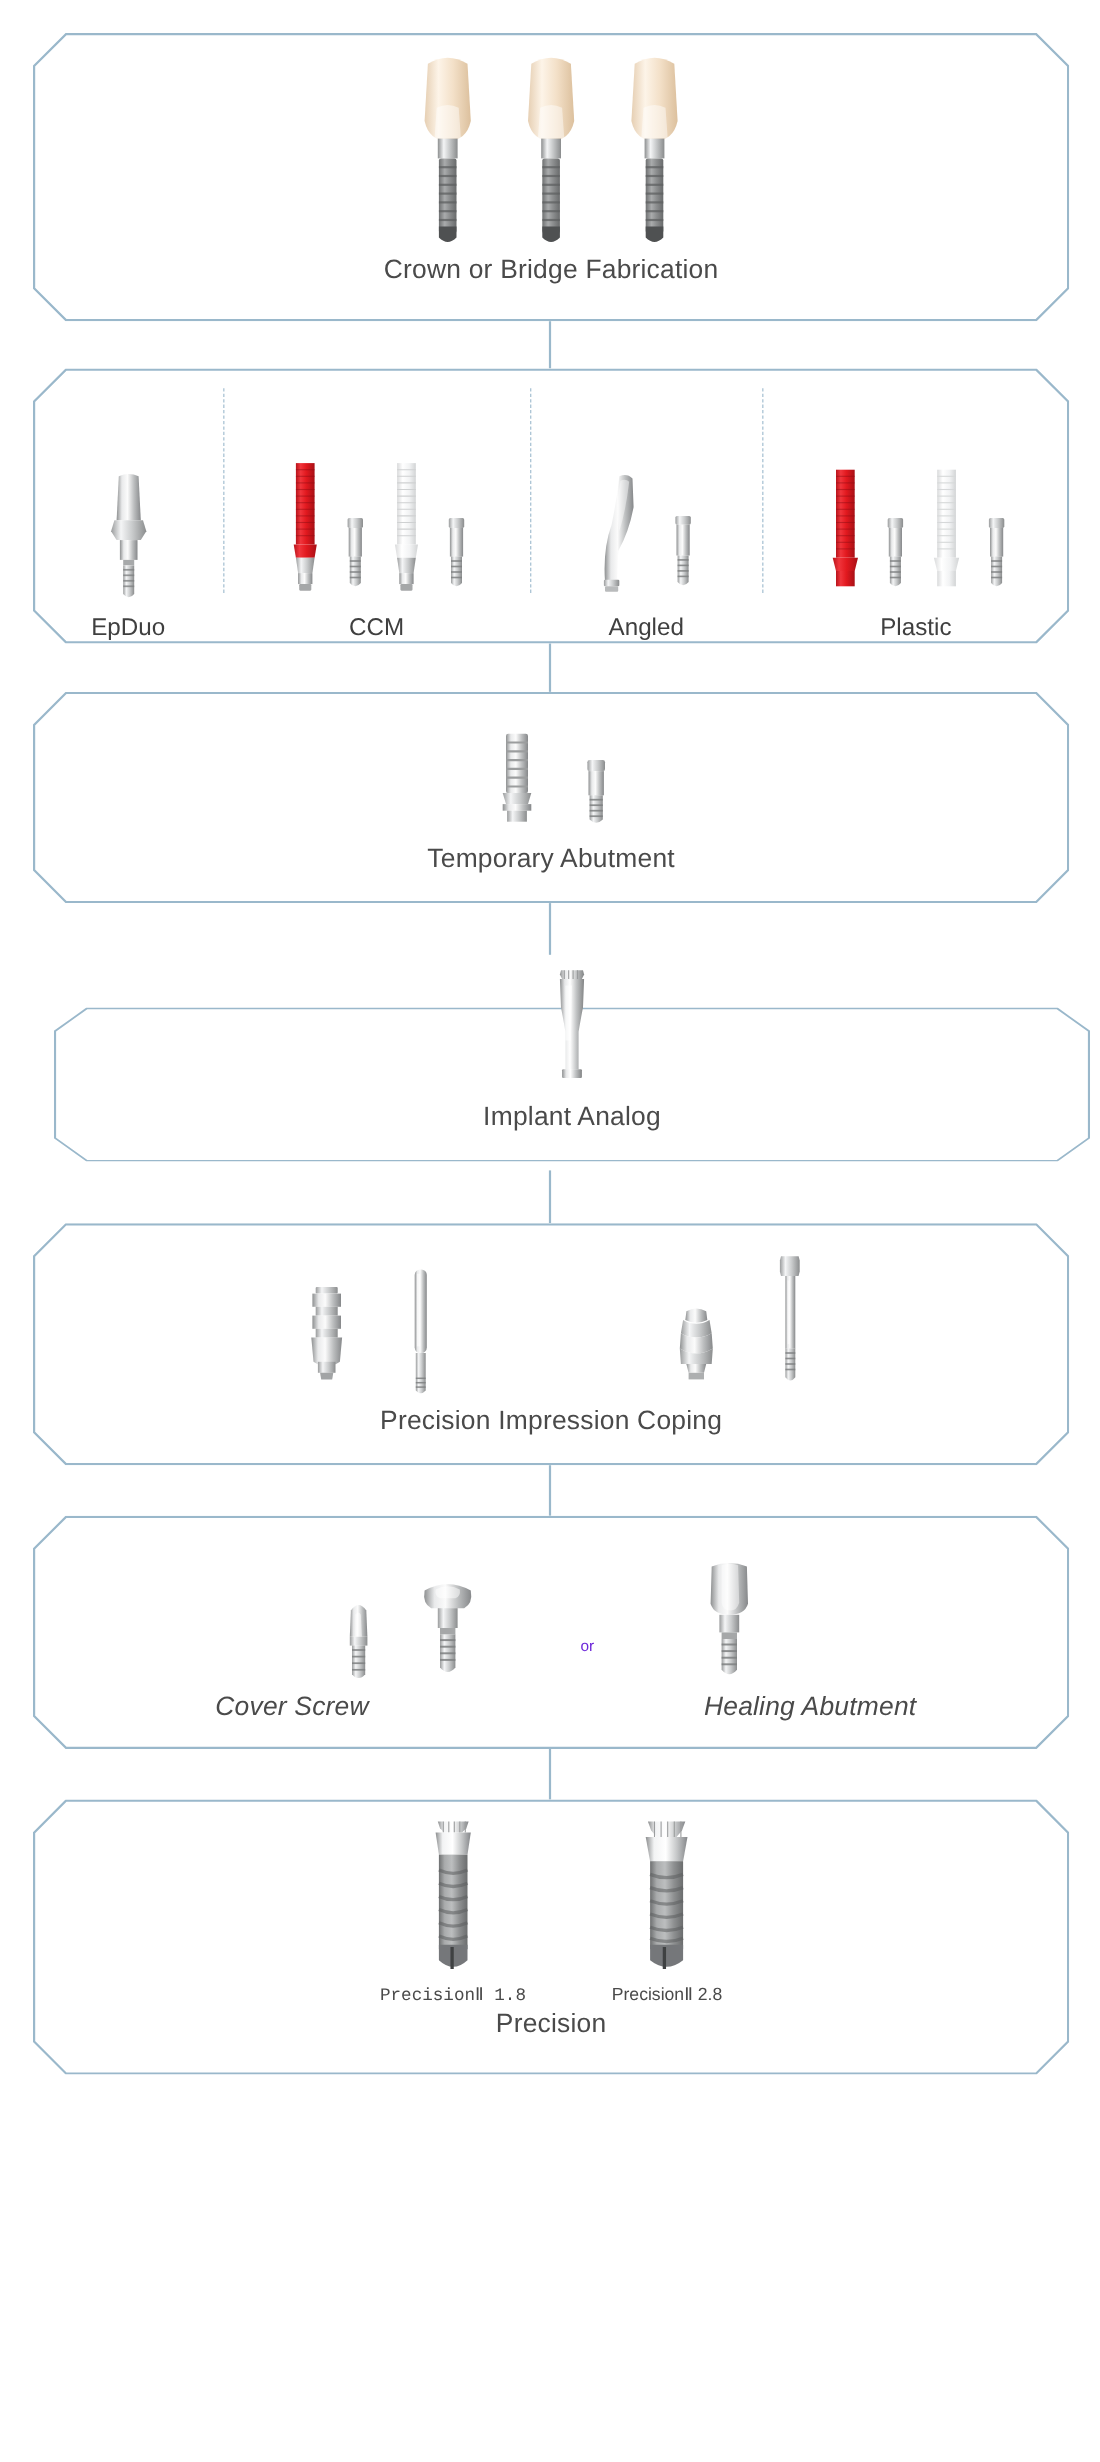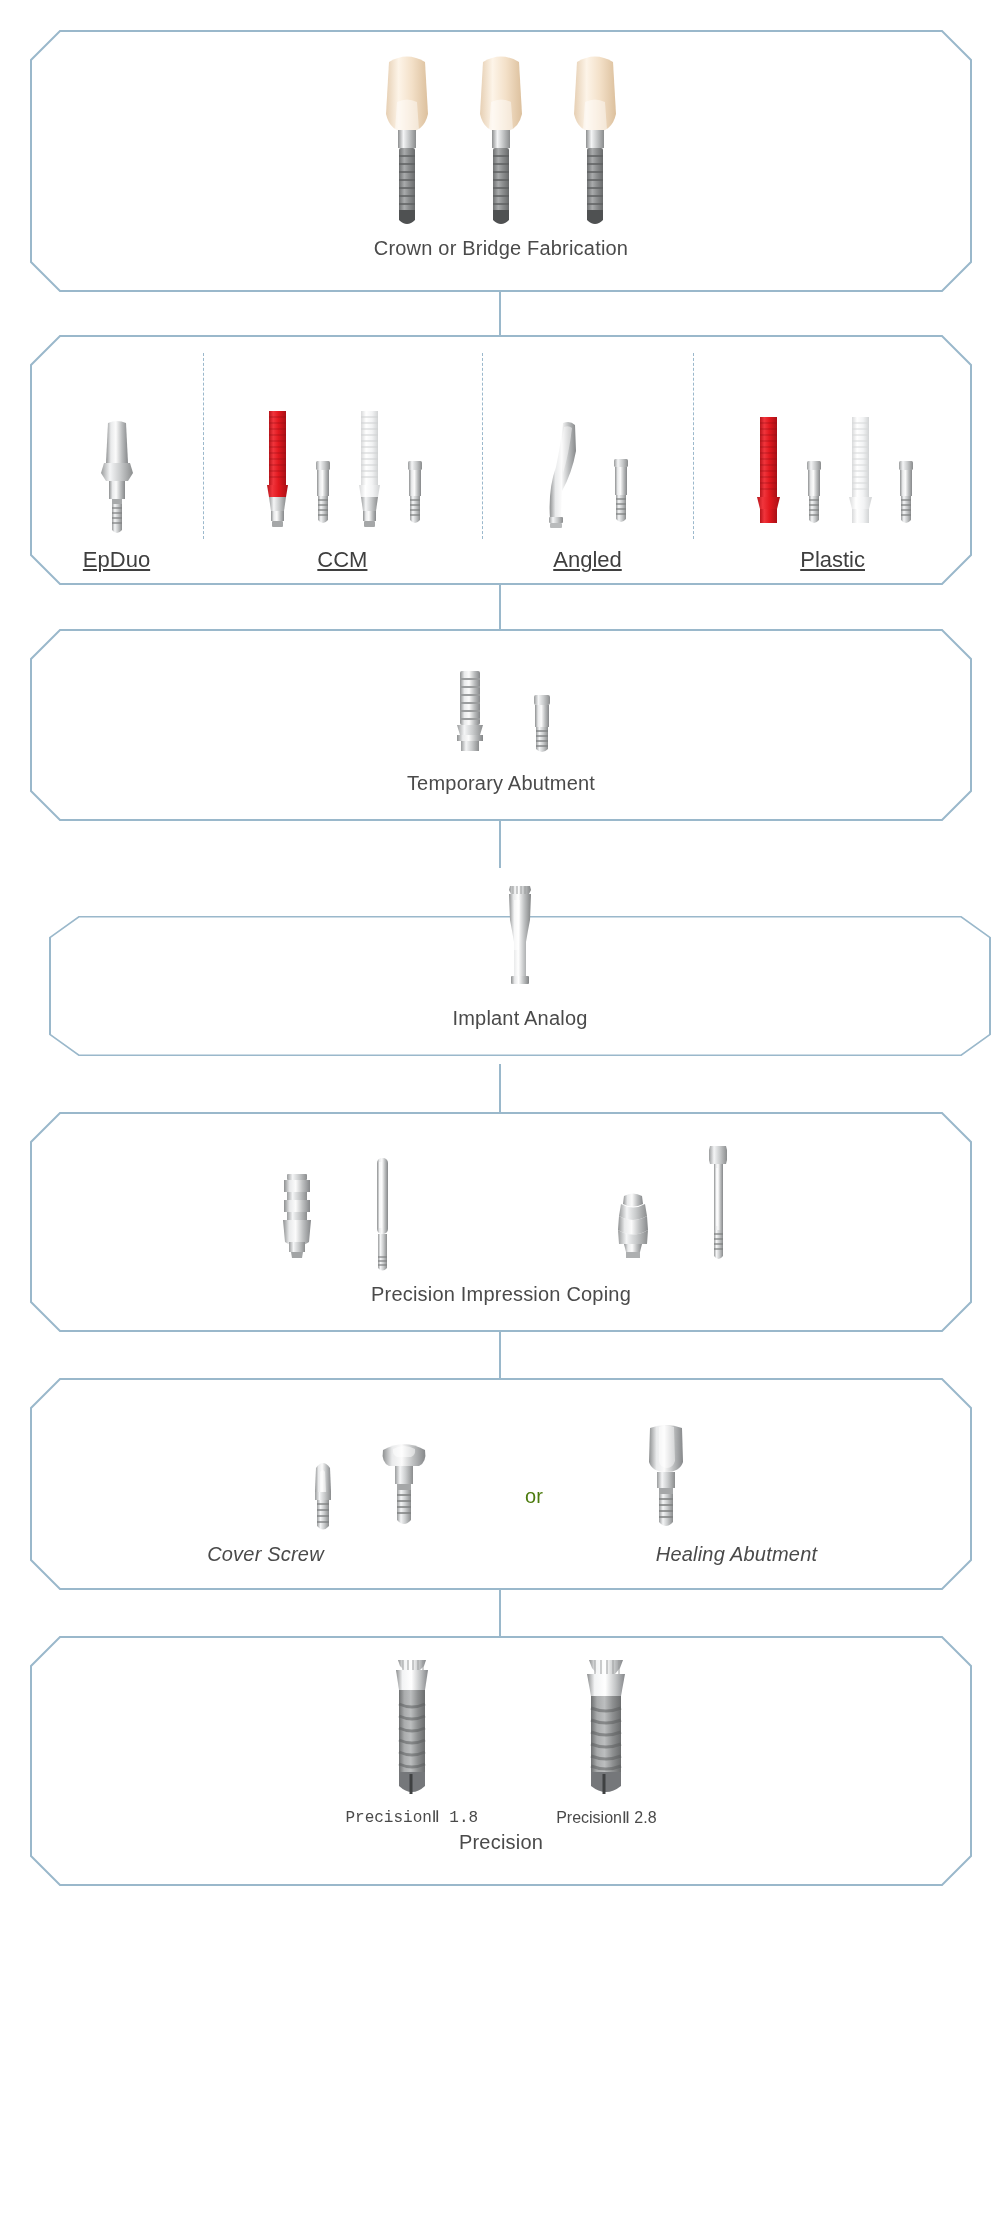--- a/index.html
+++ b/index.html
@@ -44,42 +44,42 @@
   
   .connector {
     position: absolute;
     left: 499px;
     width: 2px;
     background: #9ab8cb;
   }
 
   
   .box-label {
-    font-size: 20px;
+    font-size: 24px;
     color: #4a4a4a;
     letter-spacing: .2px;
     text-align: center;
     line-height: 1;
   }
   .sub-label {
     font-size: 22px;
     color: #3f3f3f;
     text-align: center;
     line-height: 1;
   }
   .small-label {
     font-size: 16px;
     color: #4a4a4a;
     text-align: center;
     line-height: 1;
     white-space: nowrap;
   }
   .or-text {
-    font-size: 20px;
-    color: #4d7c0f;
+    font-size: 14px;
+    color: #6d28d9;
   }
 
   
   .art-row {
     display: flex;
     align-items: flex-end;
     justify-content: center;
   }
   .art-cell { display: flex; flex-direction: column; align-items: center; }
 
@@ -103,21 +103,21 @@
     border-left: 1px dashed #9bb8cc;
   }
   .cat-art {
     flex: 1 1 auto;
     display: flex;
     align-items: flex-end;
     justify-content: center;
     gap: 10px;
     padding-bottom: 10px;
   }
-  .cat-name { padding-bottom: 14px; text-decoration: underline; }
+  .cat-name { padding-bottom: 4px; }
 
   .two-col { display: flex; width: 100%; }
   .col { flex: 1 1 0; display: flex; flex-direction: column; align-items: center; font-style: italic; }
 </style>
 </head>
 <body>
 
 <div id="page">
 
   <div class="step-box" style="top:30px;height:262px;">

